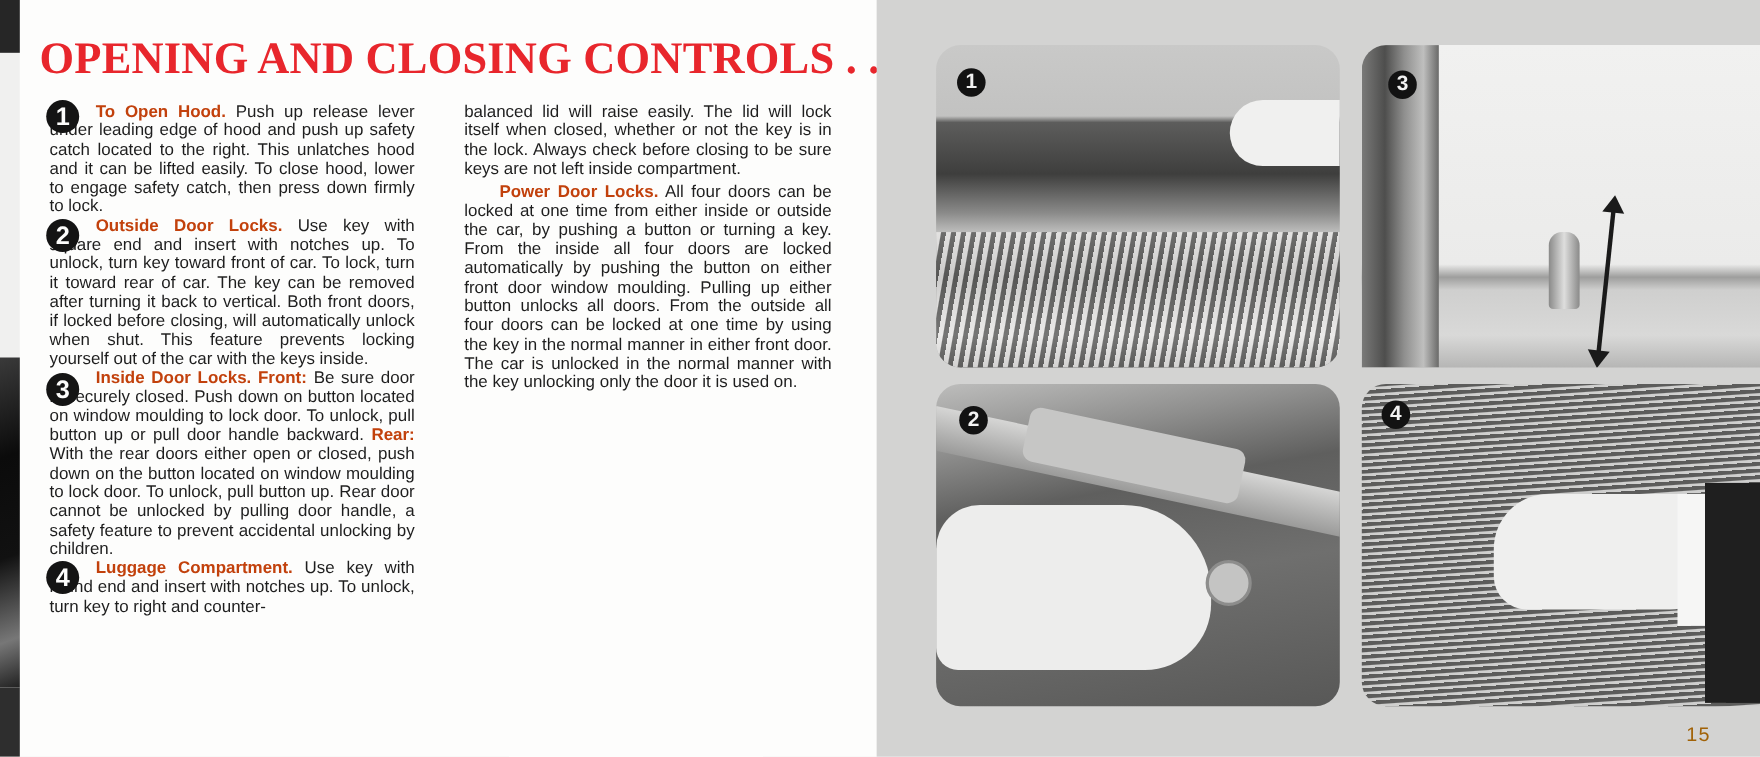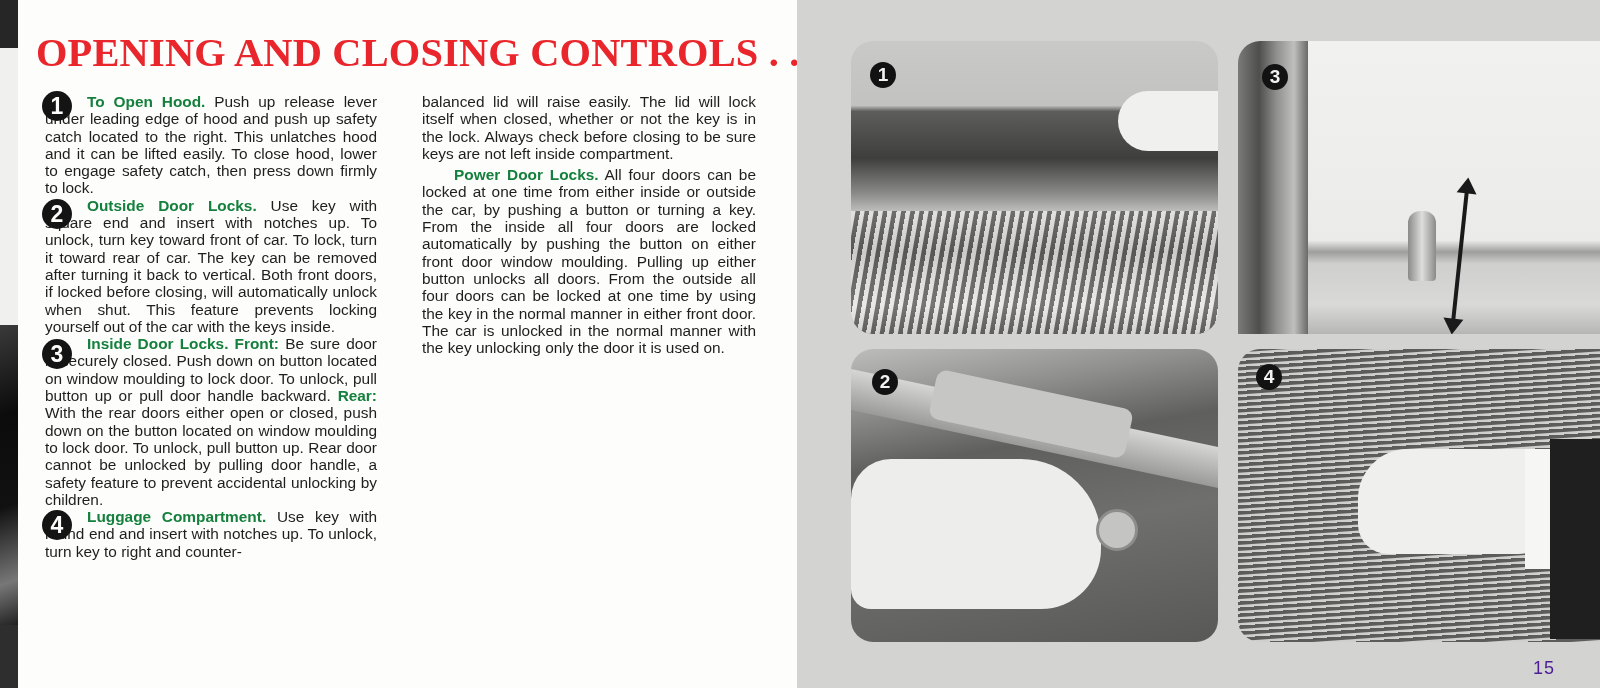--- a/index.html
+++ b/index.html
@@ -14,21 +14,21 @@
      background:linear-gradient(160deg,#3a3a3a 0%,#0b0b0b 30%,#111 60%,#777 85%,#222 100%); }
   .spine-strip .dark-bot { position:absolute; left:0; top:625px; width:18px; height:63px; background:#2e2e2e; }
 
   .page-title { position:absolute; left:36px; top:28px; font-family:"Liberation Serif","DejaVu Serif", serif;
      font-size:41px; color:#e8262c; letter-spacing:0.2px; white-space:nowrap; transform:scaleX(0.985); transform-origin:left top; }
 
   .col { position:absolute; font-size:15.4px; line-height:17.3px; color:#1e1e1e; text-align:justify; }
   .col-1 { left:45px; top:93px; width:332px; }
   .col-2 { left:422px; top:93px; width:334px; }
   .col p { margin:0; }
-  .col b { font-weight:700; color:#15803d; }
+  .col b { font-weight:700; color:#c2410c; }
   .item { position:relative; text-indent:42px; }
   .badge { position:absolute; left:-3px; width:30px; height:30px; border-radius:50%; background:#141414;
      color:#fdfdfc; font-weight:700; font-size:23px; line-height:30px; text-align:center; text-indent:0; font-family:"Liberation Sans", sans-serif; }
   .indent-para { text-indent:32px; }
 
   
   .right-page { position:absolute; left:797px; top:0; width:803px; height:688px; background:#d3d3d2; }
   .photo { position:absolute; border-radius:22px; overflow:hidden; }
   .photo-1 { left:851px; top:41px; width:367px; height:293px;
      background:linear-gradient(180deg,#c9c9c8 0%,#c2c2c1 22%,#5d5d5c 24%,#3e3e3d 40%,#8a8a89 52%,#bdbdbc 58%,#484847 72%,#9a9a99 80%,#e5e5e4 90%,#6b6b6a 100%); }
@@ -53,21 +53,21 @@
   .photo-2 .handle { position:absolute; left:80px; top:40px; width:200px; height:50px; background:#c6c6c5; border-radius:10px; transform:rotate(12deg); }
   .photo-2 .hand { position:absolute; left:0; top:110px; width:250px; height:150px; background:#ededec; border-radius:40px 80px 60px 20px; }
   .photo-2 .lock { position:absolute; left:245px; top:160px; width:42px; height:42px; border-radius:50%; background:#c4c4c3; border:3px solid #8d8d8c; }
   .photo-4 .hand { position:absolute; left:120px; top:100px; width:210px; height:105px; background:#efefee; border-radius:50px 40px 50px 30px; }
   .photo-4 .sleeve { position:absolute; right:0; top:90px; width:50px; height:200px; background:#1f1f1f; }
   .photo-4 .cuff { position:absolute; right:45px; top:100px; width:30px; height:120px; background:#f6f6f5; }
 
   .photo-badge { position:absolute; width:26px; height:26px; border-radius:50%; background:#121212; color:#f2f2f2;
      font-family:"Liberation Sans", sans-serif; font-weight:700; font-size:19px; line-height:26px; text-align:center; z-index:3; }
 
-  .page-number { position:absolute; left:1533px; top:658px; font-family:"Liberation Sans", sans-serif; font-size:18px; color:#4c1d95; letter-spacing:1px; }
+  .page-number { position:absolute; left:1533px; top:658px; font-family:"Liberation Sans", sans-serif; font-size:18px; color:#a16207; letter-spacing:1px; }
 </style>
 </head>
 <body>
 
 <div class="left-page">
   <div class="spine-strip">
     <div class="dark-top"></div>
     <div class="dark-mid"></div>
     <div class="dark-bot"></div>
   </div>

